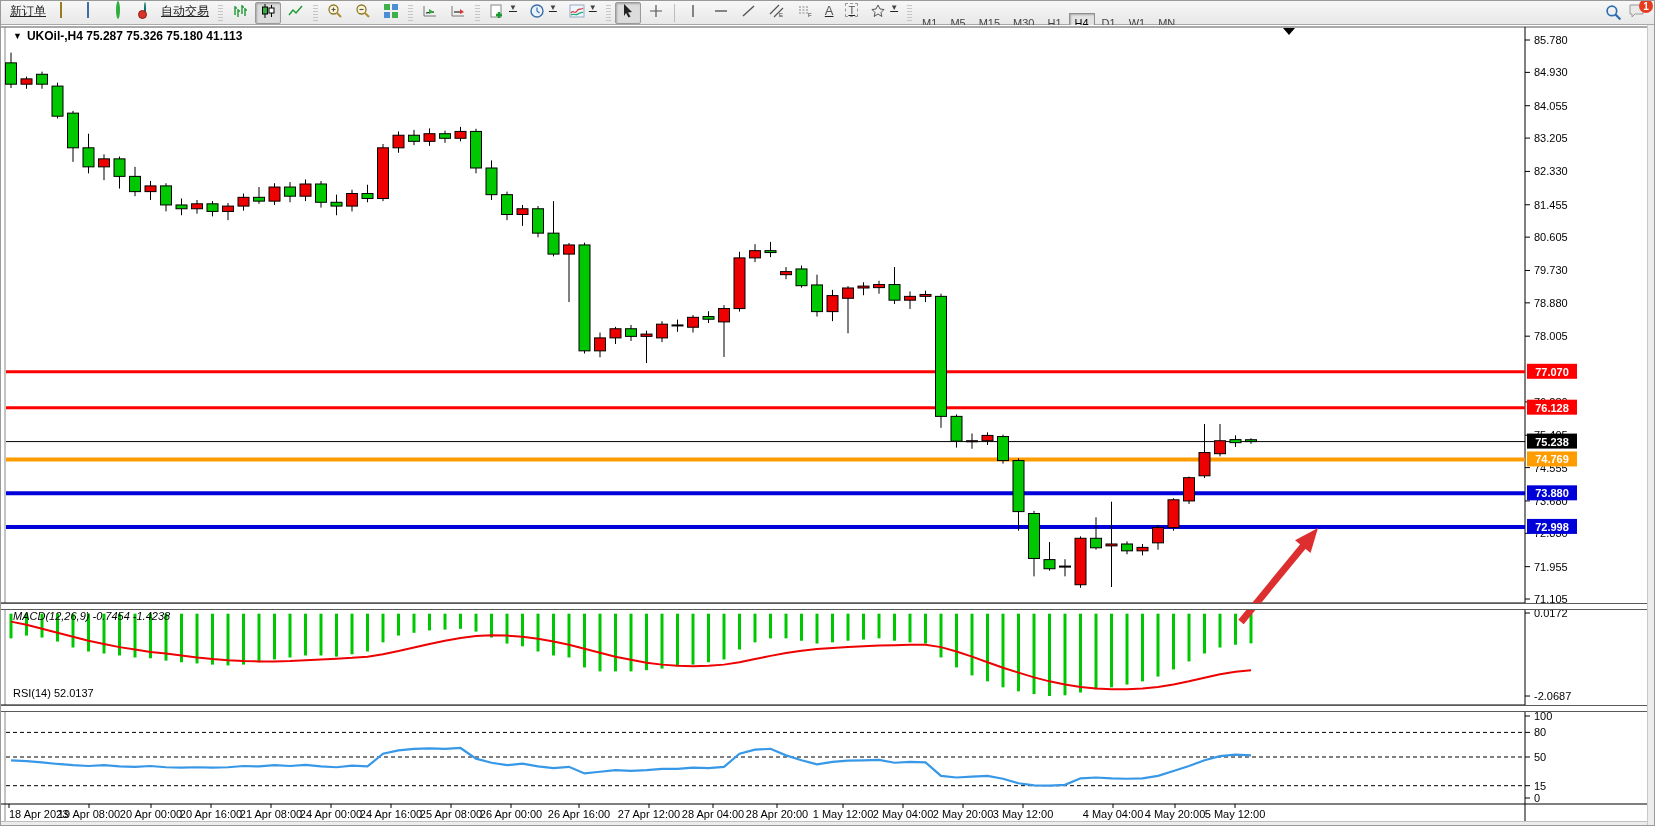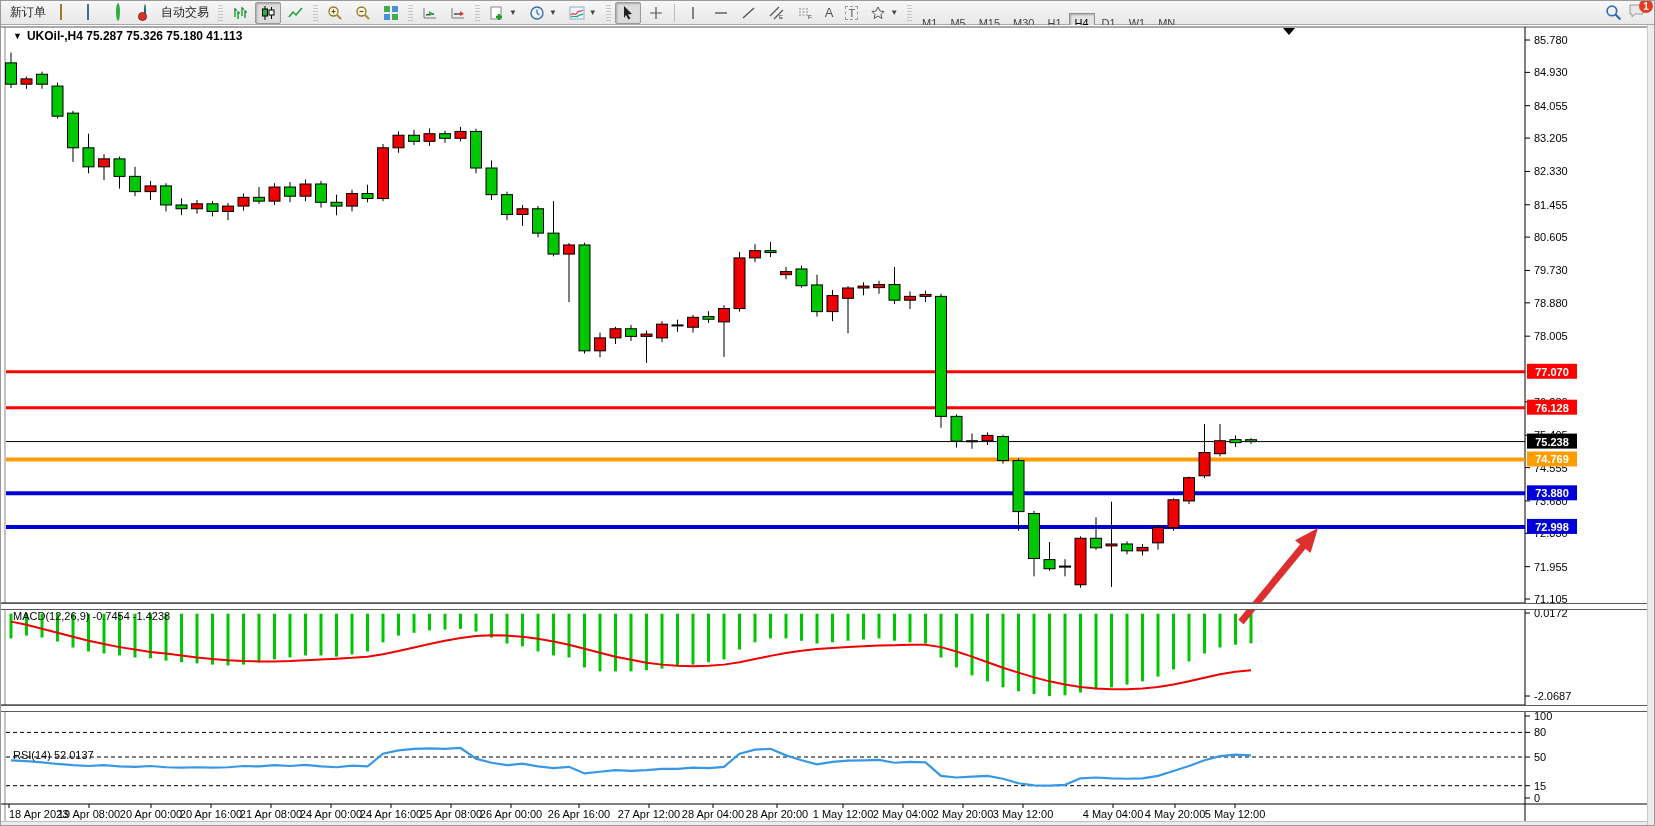--- a/index.html
+++ b/index.html
@@ -1,21 +1,21 @@
 <!DOCTYPE html>
 <html><head>
 <meta charset="utf-8">
 <style>
   html,body{margin:0;padding:0;background:#d4d0c8;font-family:"Liberation Sans","DejaVu Sans",sans-serif;}
   #app{position:relative;width:1655px;height:826px;background:#fff;overflow:hidden;border:1px solid #9a9a9a;box-sizing:border-box;}
   
   #toolbar{position:absolute;left:0;top:0;width:1655px;height:24px;
     background:linear-gradient(#f7f7f7,#e8e8e8);border-bottom:1px solid #a8a8a8;
     display:flex;align-items:center;gap:2px;padding:0 4px;box-sizing:border-box;font-size:12px;color:#222;}
-  .tbtn{display:flex;align-items:center;gap:3px;height:20px;padding:0 4px;border:1px solid transparent;border-radius:2px;cursor:default;white-space:nowrap;}
+  .tbtn{display:flex;align-items:flex-start;gap:3px;height:20px;padding:0 4px;border:1px solid transparent;border-radius:2px;cursor:default;white-space:nowrap;text-decoration:underline;}
   .tbtn.pressed{background:#dcdcdc;border:1px solid #9a9a9a;box-shadow:inset 1px 1px 2px rgba(0,0,0,.25);}
   .grip{width:5px;height:16px;margin:0 2px;background:repeating-linear-gradient(#bbb 0 1px,transparent 1px 3px);opacity:.8;}
   .vsep{width:1px;height:18px;background:#bdbdbd;margin:0 3px;}
   .tficon{width:16px;height:16px;display:inline-block;position:relative;}
   .dropdown-caret{font-size:8px;color:#444;margin-left:1px;}
   .tf-btn{height:18px;padding:0 5px;font-size:11px;color:#444;border:1px solid transparent;display:flex;align-items:center;}
   .tf-btn.active{background:#e3e3e3;border:1px solid #8f8f8f;box-shadow:inset 1px 1px 2px rgba(0,0,0,.25);color:#000;margin-top:20px;}
   #toolbar-right{margin-left:auto;display:flex;align-items:center;gap:6px;padding-right:6px;}
   #notif-badge{position:absolute;top:-4px;right:-7px;background:#e63b1f;color:#fff;border-radius:50%;width:14px;height:14px;font-size:10px;display:flex;align-items:center;justify-content:center;font-weight:bold;}
   
@@ -581,22 +581,22 @@
         <rect x="1526" y="426.45303399999983" width="50" height="15" fill="#ff9c00"></rect>
         <text x="1551" y="438.45303399999983" font-size="11" fill="#fff" text-anchor="middle" font-weight="bold">74.769</text>
         <rect x="1526" y="460.31860000000023" width="50" height="15" fill="#0000d8"></rect>
         <text x="1551" y="472.31860000000023" font-size="11" fill="#fff" text-anchor="middle" font-weight="bold">73.880</text>
         <rect x="1526" y="493.9175079999999" width="50" height="15" fill="#0000d8"></rect>
         <text x="1551" y="505.9175079999999" font-size="11" fill="#fff" text-anchor="middle" font-weight="bold">72.998</text>
         <line x1="1240" y1="597" x2="1305.5936549641199" y2="516.9246290048407" stroke="#dd2f2f" stroke-width="7"></line>
         <polygon points="1317,503 1309.5274449548492,527.903030359721 1294.0556349494705,515.2293136531875" fill="#dd2f2f"></polygon>
       </svg>
 
-    <div id="macd-label" style="top:585px;">MACD(12,26,9) -0.7454 -1.4238</div>
-    <div id="rsi-label" style="top:724px;">RSI(14) 52.0137</div>
+    <div id="macd-label" style="top:585px;font-style:italic;">MACD(12,26,9) -0.7454 -1.4238</div>
+    <div id="rsi-label" style="top:662px;">RSI(14) 52.0137</div>
 
     <div class="separator" style="top:578px;"></div>
     <div class="separator" style="top:680px;"></div>
 
     <div id="bottom-strip"></div>
     <div id="right-strip"></div>
   </div>
 </div>
 
 </body></html>

